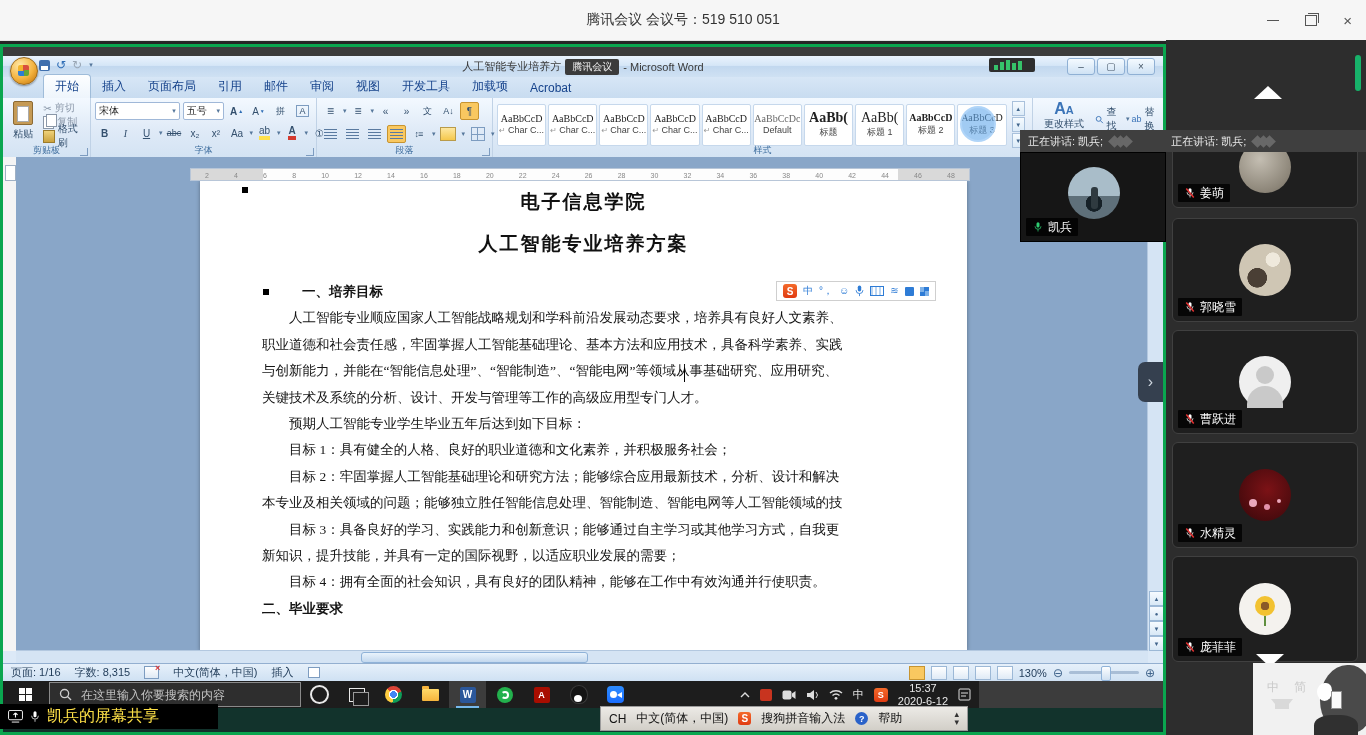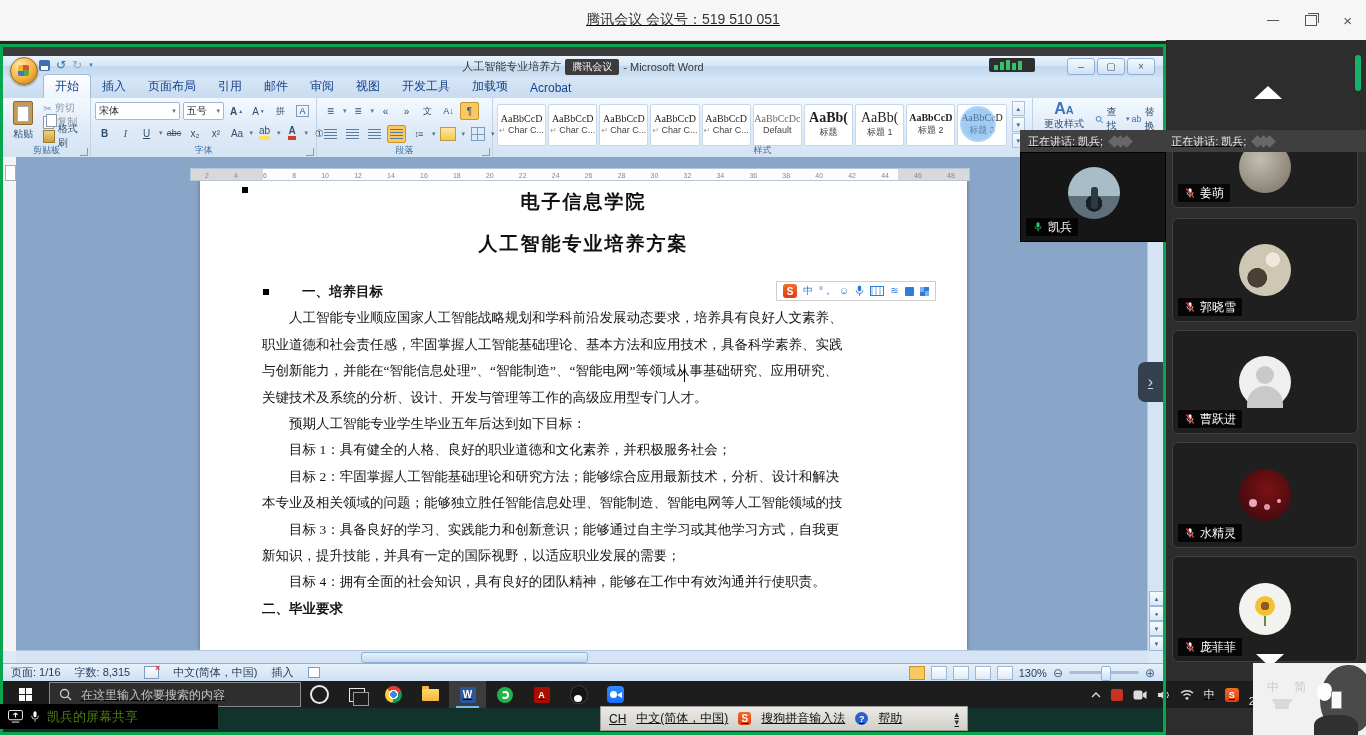--- a/index.html
+++ b/index.html
@@ -1,18 +1,18 @@
 <!DOCTYPE html>
 <html><head>
 <meta charset="utf-8">
 <style>
   html,body{margin:0;padding:0;background:#111;}
   .stage{position:relative;width:1366px;height:735px;background:#262626;overflow:hidden;
          font-family:"Liberation Sans","DejaVu Sans",sans-serif;-webkit-font-smoothing:antialiased;}
-  .abs{position:absolute;text-decoration:underline;}
+  .abs{position:absolute;}
 
   
   .mtitle{left:0;top:0;width:1366px;height:40px;background:#f6f6f6;border-bottom:1px solid #e3e3e3;
           display:flex;align-items:center;justify-content:center;}
   .mtitle-text{font-size:14px;color:#333;}
   .mwin{position:absolute;right:8px;top:0;height:40px;display:flex;align-items:center;gap:26px;padding-right:6px;}
   .wmin{width:12px;height:1px;background:#555;display:inline-block;}
   .wrest{width:10px;height:9px;border:1px solid #555;display:inline-block;position:relative;}
   .wrest::before{content:"";position:absolute;left:2px;top:-3px;width:10px;height:9px;border:1px solid #555;border-bottom:none;border-left:none;}
   .wclose{font-size:15px;color:#555;line-height:1;}
@@ -172,21 +172,21 @@
   .spell-i::after{content:"×";position:absolute;right:-2px;top:-4px;color:#d33;font-size:9px;font-weight:700;}
   .macro-i{width:10px;height:9px;border:1px solid #7d9cc0;background:#fff;}
   .wsright{margin-left:auto;display:flex;align-items:center;gap:6px;}
   .vbtn{width:14px;height:12px;border:1px solid #9cb8d6;background:linear-gradient(#fff,#dfeaf6);}
   .vbtn.on{background:#f9c860;border-color:#c79430;}
   .ztrack{width:70px;height:3px;background:#a9bed6;border-radius:2px;position:relative;}
   .zthumb{position:absolute;left:32px;top:-5px;width:8px;height:13px;background:linear-gradient(#fdfeff,#cfe0f1);border:1px solid #8fb2d8;border-radius:2px;}
   .zsign{font-size:12px;color:#41658c;line-height:1;}
 
   
-  .taskbar{left:3px;top:681px;width:1327px;height:27px;background:#1d1d1d;display:flex;align-items:center;z-index:10;}
+  .taskbar{left:3px;top:681px;width:976px;height:27px;background:#1d1d1d;display:flex;align-items:center;z-index:10;}
   .startb{width:46px;height:27px;display:flex;align-items:center;justify-content:center;}
   .wlogo{width:14px;height:14px;display:grid;grid-template-columns:6px 6px;grid-template-rows:6px 6px;gap:1px;}
   .wlogo i{background:#fdfdfd;}
   .tsearch{width:252px;height:25px;background:#2e2e2e;border:1px solid #8a8a8a;display:flex;align-items:center;gap:7px;padding:0 9px;box-sizing:border-box;}
   .tsearch input{background:transparent;border:none;outline:none;color:#cfcfcf;font-size:12px;width:190px;font-family:inherit;}
   .tsearch input::placeholder{color:#c3c3c3;}
   .tbi{width:37px;height:27px;display:flex;align-items:center;justify-content:center;position:relative;}
   .tbi.run::after{content:"";position:absolute;left:7px;bottom:0;width:23px;height:2px;background:#76b9ed;}
   .tbi.activeapp{background:#3c3c3c;}
   .cortana{width:15px;height:15px;border:2px solid #e9e9e9;border-radius:50%;}
@@ -219,21 +219,21 @@
   .langbar{left:600px;top:706px;width:368px;height:25px;background:linear-gradient(#eceae6,#d2cfc8);
            border:1px solid #9b9b9b;display:flex;align-items:center;gap:10px;padding:0 8px;box-sizing:border-box;
            font-size:12px;color:#111;z-index:12;}
   .lb-opts{margin-left:auto;color:#333;font-size:9px;line-height:.8;text-align:center;}
   .helpq{width:13px;height:13px;border-radius:50%;background:#2a62c9;color:#fff;font-size:9px;font-weight:700;
          display:inline-flex;align-items:center;justify-content:center;}
 
   
   .banner{left:0;top:704px;width:218px;height:25px;background:#000;display:flex;align-items:center;gap:6px;
           padding:0 8px;box-sizing:border-box;z-index:33;}
-  .banner span{color:#4d7c0f;font-size:13px;}
+  .banner span{color:#fde047;font-size:16px;}
 
   
   .speakbar{left:1020px;top:130px;width:346px;height:22px;background:#3f3f3f;z-index:30;display:flex;align-items:center;}
   .speakbar .stxt{color:#e8e8e8;font-size:11px;white-space:nowrap;}
   .wm{display:inline-flex;margin:0 14px 0 10px;opacity:.45;}
   .wm i{width:9px;height:9px;background:#9a9a9a;transform:rotate(45deg);margin-left:-3px;display:block;}
   .speaker-tile{left:1020px;top:152px;width:146px;height:90px;background:#161616;border:1px solid #000;box-sizing:border-box;z-index:30;}
   .sav{position:absolute;left:47px;top:14px;width:52px;height:52px;border-radius:50%;
        background:linear-gradient(#a9bdc9 0 55%,#5f707a 55%),radial-gradient(circle at 50% 70%,#3c4a52 0 18%,transparent 19%);
        background-blend-mode:multiply;}

